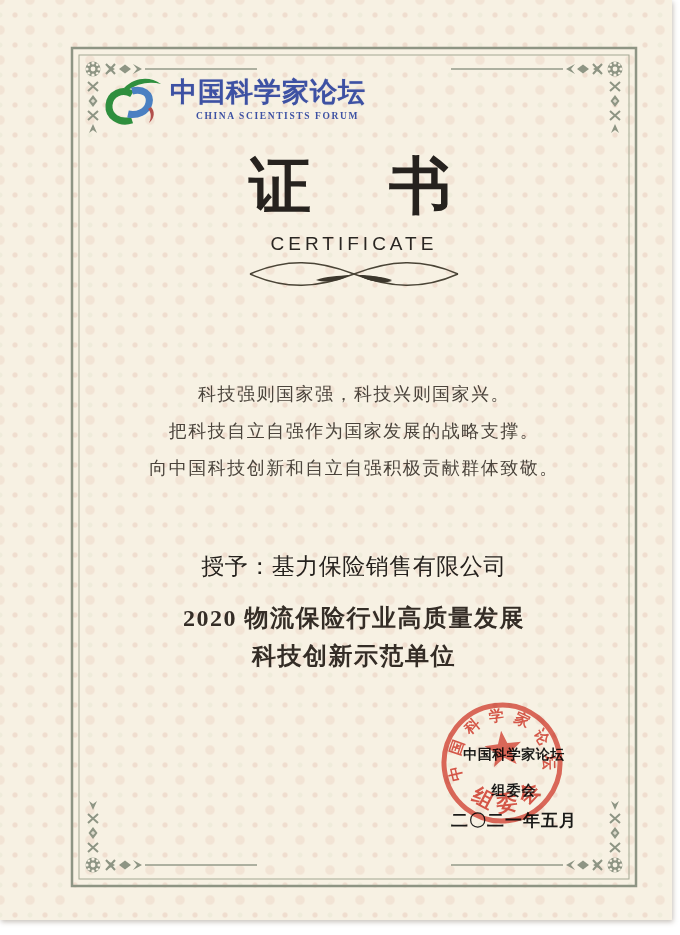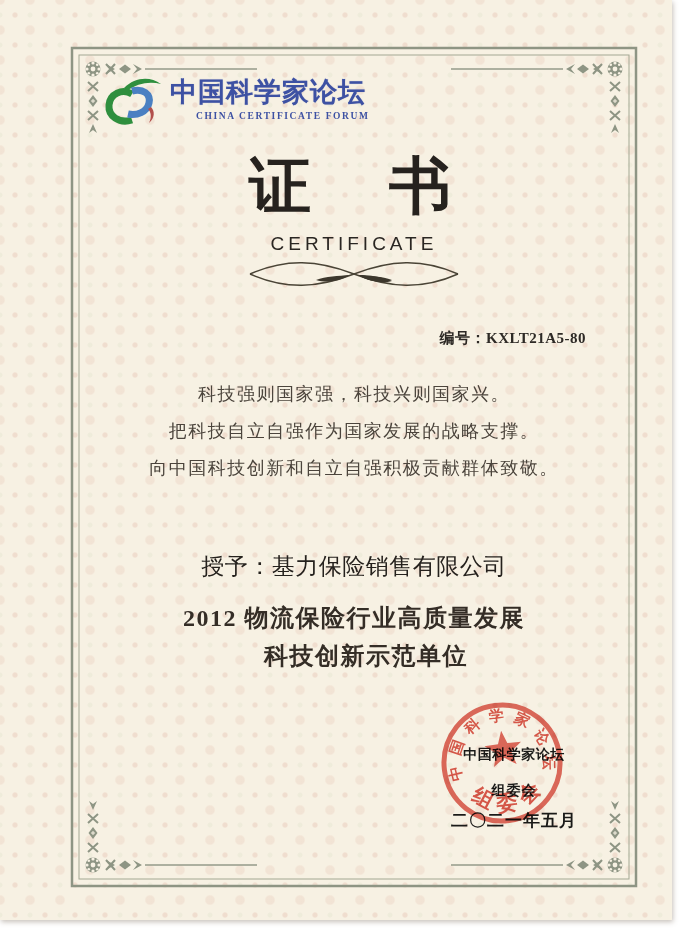--- a/index.html
+++ b/index.html
@@ -64,21 +64,21 @@
   
   .recipient {
     position:absolute; left:0; width:100%; top:551px;
     font-size:23px; color:#25211d; letter-spacing:.5px;
   }
   .award-line1 {
     position:absolute; left:0; width:100%; top:602px;
     font-size:24px; font-weight:bold; color:#342d26; letter-spacing:1.5px;
   }
   .award-line2 {
-    position:absolute; left:12px; width:100%; top:640px;
+    position:absolute; left:0; width:100%; top:640px;
     font-size:24px; font-weight:bold; color:#342d26; letter-spacing:1.5px;
   }
   
   .issuer {
     position:absolute; left:352px; top:746px; width:180px;
     text-align:center; color:#1a1a18;
   }
   .issuer-name1 { font-size:14px; font-weight:bold; letter-spacing:.5px; }
   .issuer-name2 { font-size:14px; font-weight:bold; margin-top:18px; letter-spacing:1px; }
   .issuer-date  { font-size:17px; font-weight:bold; margin-top:9px; letter-spacing:1px; }
@@ -141,45 +141,44 @@
 
     <div class="logo">
       <svg width="64" height="58" viewBox="0 0 64 58">
         <path d="M26 14 C37 3 52 2 63 10 C52 7 39 9 29 17 Z" fill="#2f8f3e"></path>
         <path d="M34 20 C24 14 12 20 11 31 C10 42 21 50 34 46" fill="none" stroke="#2f8f3e" stroke-width="7" stroke-linecap="butt"></path>
         <path d="M34 17 C45 14 53 20 51 29 C49 38 39 42 30 40" fill="none" stroke="#4b80c2" stroke-width="7" stroke-linecap="butt"></path>
         <path d="M53 33 C57 37 57 44 51 49 C54 43 53 38 50 35 Z" fill="#b2504c"></path>
       </svg>
       <div class="logo-text">
         <div class="logo-zh">中国科学家论坛</div>
-        <div class="logo-en">CHINA CERTIFICATE FORUM</div>
+        <div class="logo-en">CHINA SCIENTISTS FORUM</div>
       </div>
     </div>
 
     <div class="title-zh">证　书</div>
     <div class="title-en">CERTIFICATE</div>
 
     <svg class="flourish" width="216" height="36" viewBox="0 0 216 36">
       <path d="M4 18 C40 2 72 4 108 18 C144 32 176 34 212 18" fill="none" stroke="#4a4436" stroke-width="1.4"></path>
       <path d="M4 18 C40 34 72 32 108 18 C144 4 176 2 212 18" fill="none" stroke="#4a4436" stroke-width="1.4"></path>
       <path d="M70 24 C80 20 92 20 104 19 C92 26 80 27 70 24 Z" fill="#3c372c"></path>
       <path d="M146 12 C136 16 124 16 112 17 C124 10 136 9 146 12 Z" fill="#3c372c" transform="translate(0,12) scale(1,-1) translate(0,-24)"></path>
       <path d="M112 19 C124 19 136 21 146 25 C136 28 122 25 112 19 Z" fill="#3c372c"></path>
     </svg>
 
-    <div class="serial"><span>编号：</span><span>KXLT21A5-80</span></div>
 
     <div class="body-lines">
       <div class="body-line">科技强则国家强，科技兴则国家兴。</div>
       <div class="body-line">把科技自立自强作为国家发展的战略支撑。</div>
       <div class="body-line">向中国科技创新和自立自强积极贡献群体致敬。</div>
     </div>
 
     <div class="recipient">授予：基力保险销售有限公司</div>
-    <div class="award-line1">2012 物流保险行业高质量发展</div>
+    <div class="award-line1">2020 物流保险行业高质量发展</div>
     <div class="award-line2">科技创新示范单位</div>
 
     <div class="issuer">
       <div class="issuer-name1">中国科学家论坛</div>
       <div class="issuer-name2">组委会</div>
       <div class="issuer-date">二〇二一年五月</div>
     </div>
 
     <div class="seal" id="seal">
       <svg width="160" height="160" viewBox="0 0 160 160">

